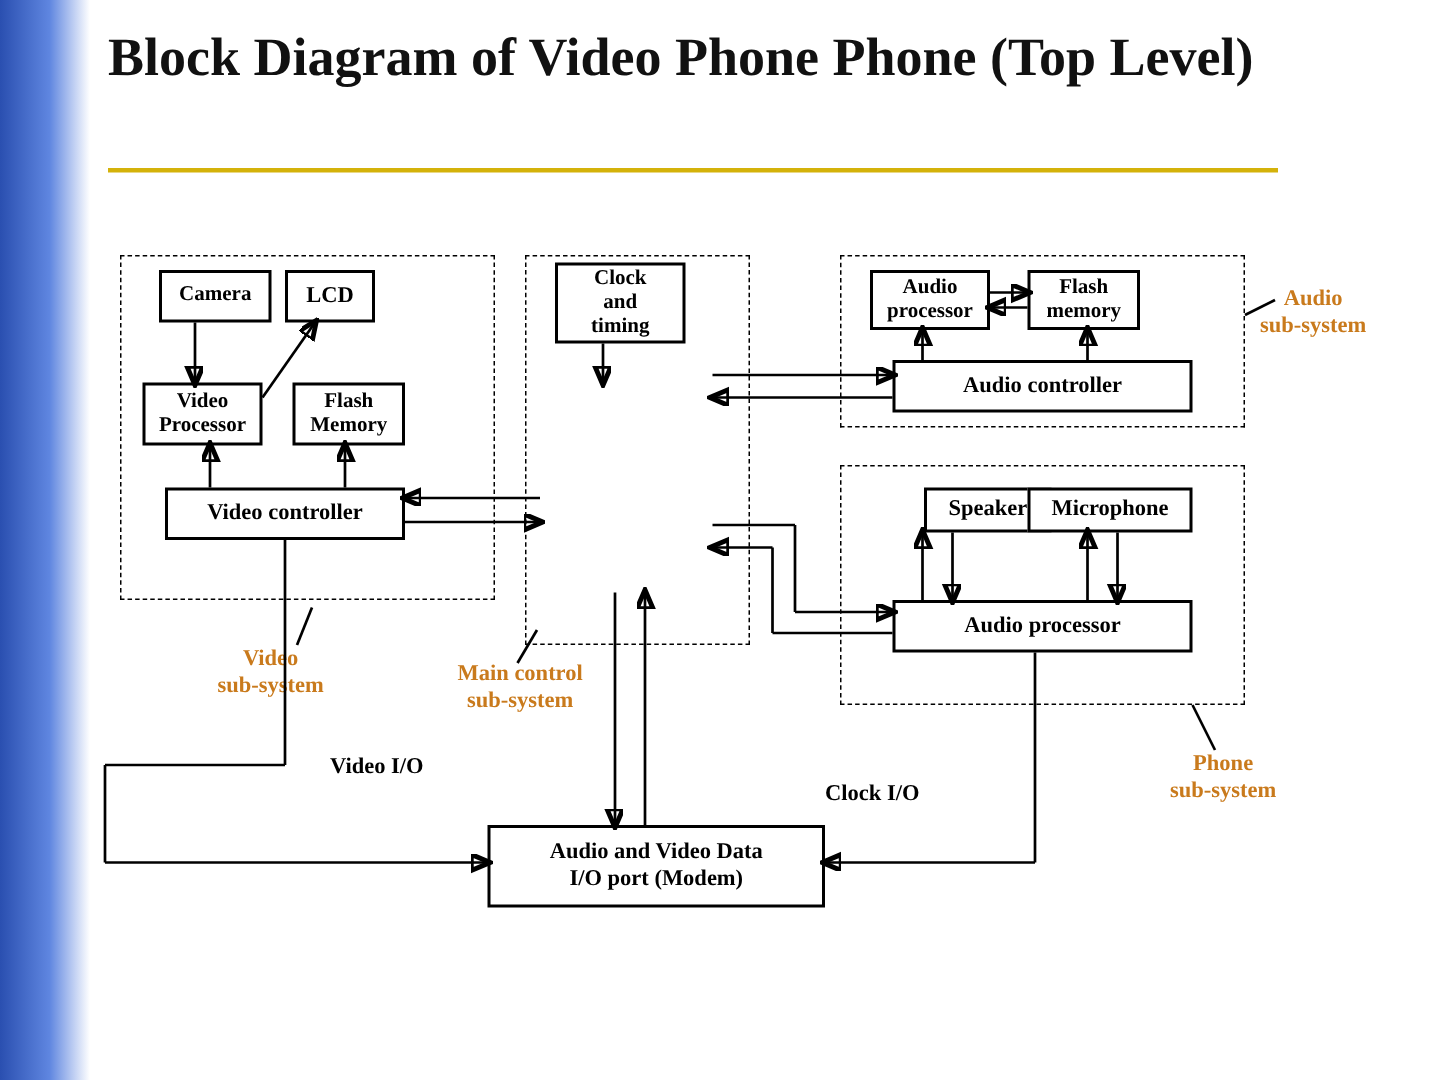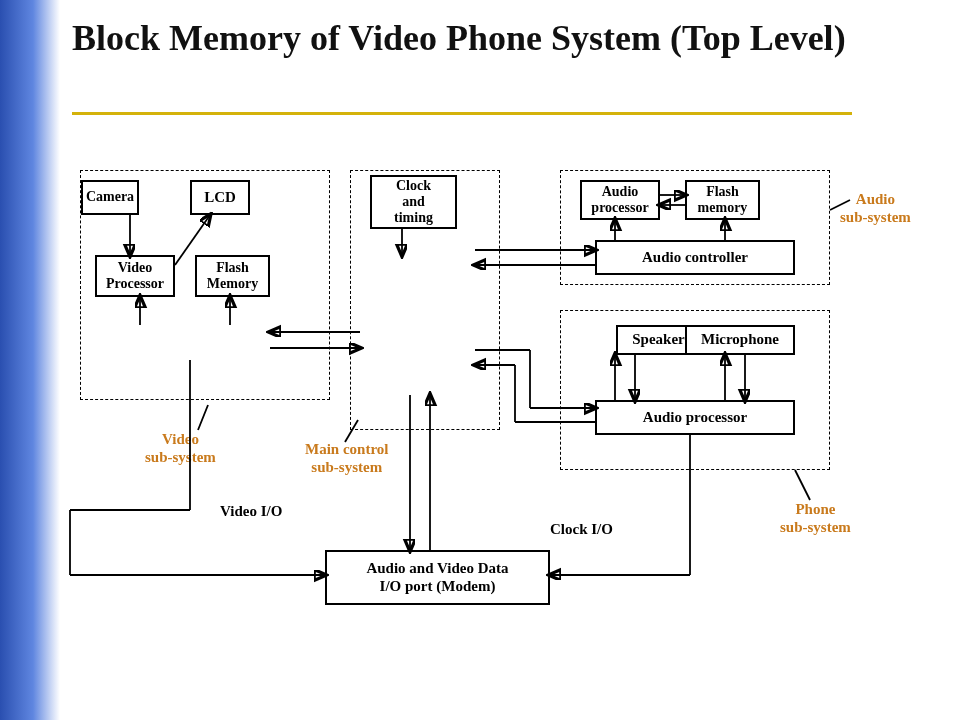--- a/index.html
+++ b/index.html
@@ -72,36 +72,37 @@
     stroke: #000;
     stroke-width: 1.8;
     fill: none;
   }
   .small { font-size: 14px; }
 </style>
 </head>
 <body>
 
 <div class="gradient-bar"></div>
-<div class="title">Block Memory of Video Phone System (Top Level)</div>
+<div class="title">Block Diagram of Video Phone Phone (Top Level)</div>
 <div class="title-rule"></div>
 
 <div class="canvas">
 
   <div class="dashed" style="left:20px; top:20px; width:250px; height:230px;"></div>
   <div class="dashed" style="left:290px; top:20px; width:150px; height:260px;"></div>
   <div class="dashed" style="left:500px; top:20px; width:270px; height:115px;"></div>
   <div class="dashed" style="left:500px; top:160px; width:270px; height:160px;"></div>
 
-  <div class="box small" style="left:21px; top:30px; width:58px; height:35px;">Camera</div>
+  <div class="box small" style="left:46px; top:30px; width:75px; height:35px;">Camera</div>
   <div class="box" style="left:130px; top:30px; width:60px; height:35px;">LCD</div>
   <div class="box small" style="left:35px; top:105px; width:80px; height:42px; white-space:pre-line;">Video
 Processor</div>
   <div class="box small" style="left:135px; top:105px; width:75px; height:42px; white-space:pre-line;">Flash
 Memory</div>
+  <div class="box" style="left:50px; top:175px; width:160px; height:35px;">Video controller</div>
 
   <div class="box small" style="left:310px; top:25px; width:87px; height:54px; white-space:pre-line;">Clock
 and
 timing</div>
 
   <div class="box small" style="left:520px; top:30px; width:80px; height:40px; white-space:pre-line;">Audio
 processor</div>
   <div class="box small" style="left:625px; top:30px; width:75px; height:40px; white-space:pre-line;">Flash
 memory</div>
   <div class="box" style="left:535px; top:90px; width:200px; height:35px;">Audio controller</div>

